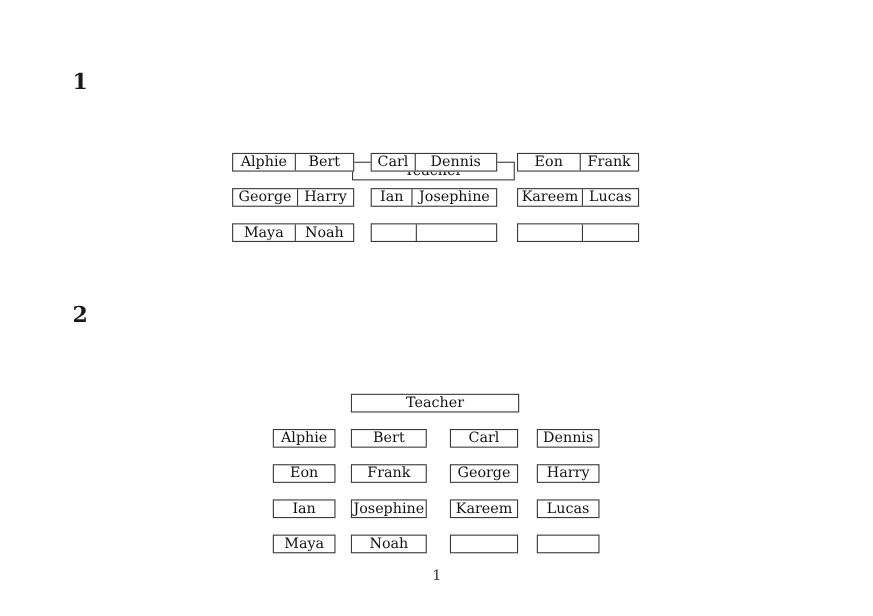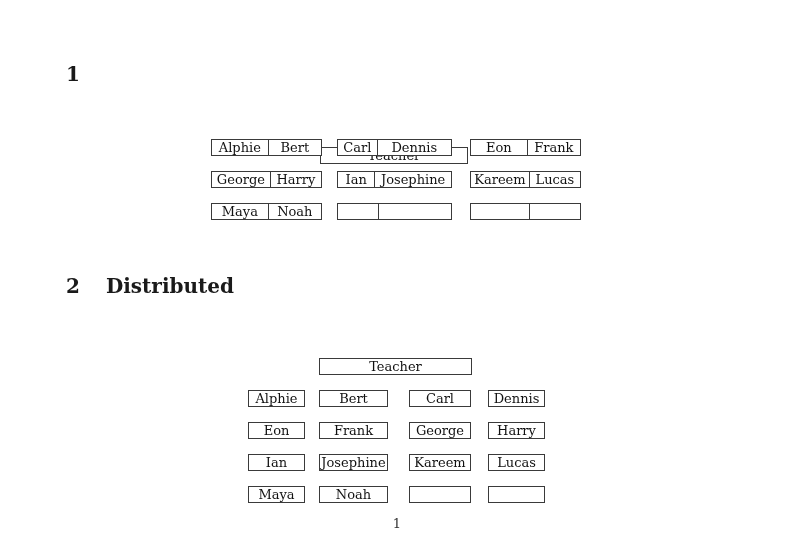--- a/index.html
+++ b/index.html
@@ -124,21 +124,20 @@
     <div class="cell first" style="width:36%;"></div>
     <div class="cell second"></div>
   </div>
   <div class="table2" style="left:470px; top:203px; width:111px;">
     <div class="cell first" style="width:54%;"></div>
     <div class="cell second"></div>
   </div>
 
   <div class="section-heading" style="left:66px; top:274px;">
     <span class="section-number">2</span>
-    <span class="section-title">Distributed</span>
   </div>
 
   <div class="node" style="left:319px; top:318px; width:153px;">Teacher</div>
 
   <div class="node" style="left:248px; top:350px; width:57px;">Alphie</div>
   <div class="node" style="left:319px; top:350px; width:69px;">Bert</div>
   <div class="node" style="left:409px; top:350px; width:62px;">Carl</div>
   <div class="node" style="left:488px; top:350px; width:57px;">Dennis</div>
 
   <div class="node" style="left:248px; top:382px; width:57px;">Eon</div>

